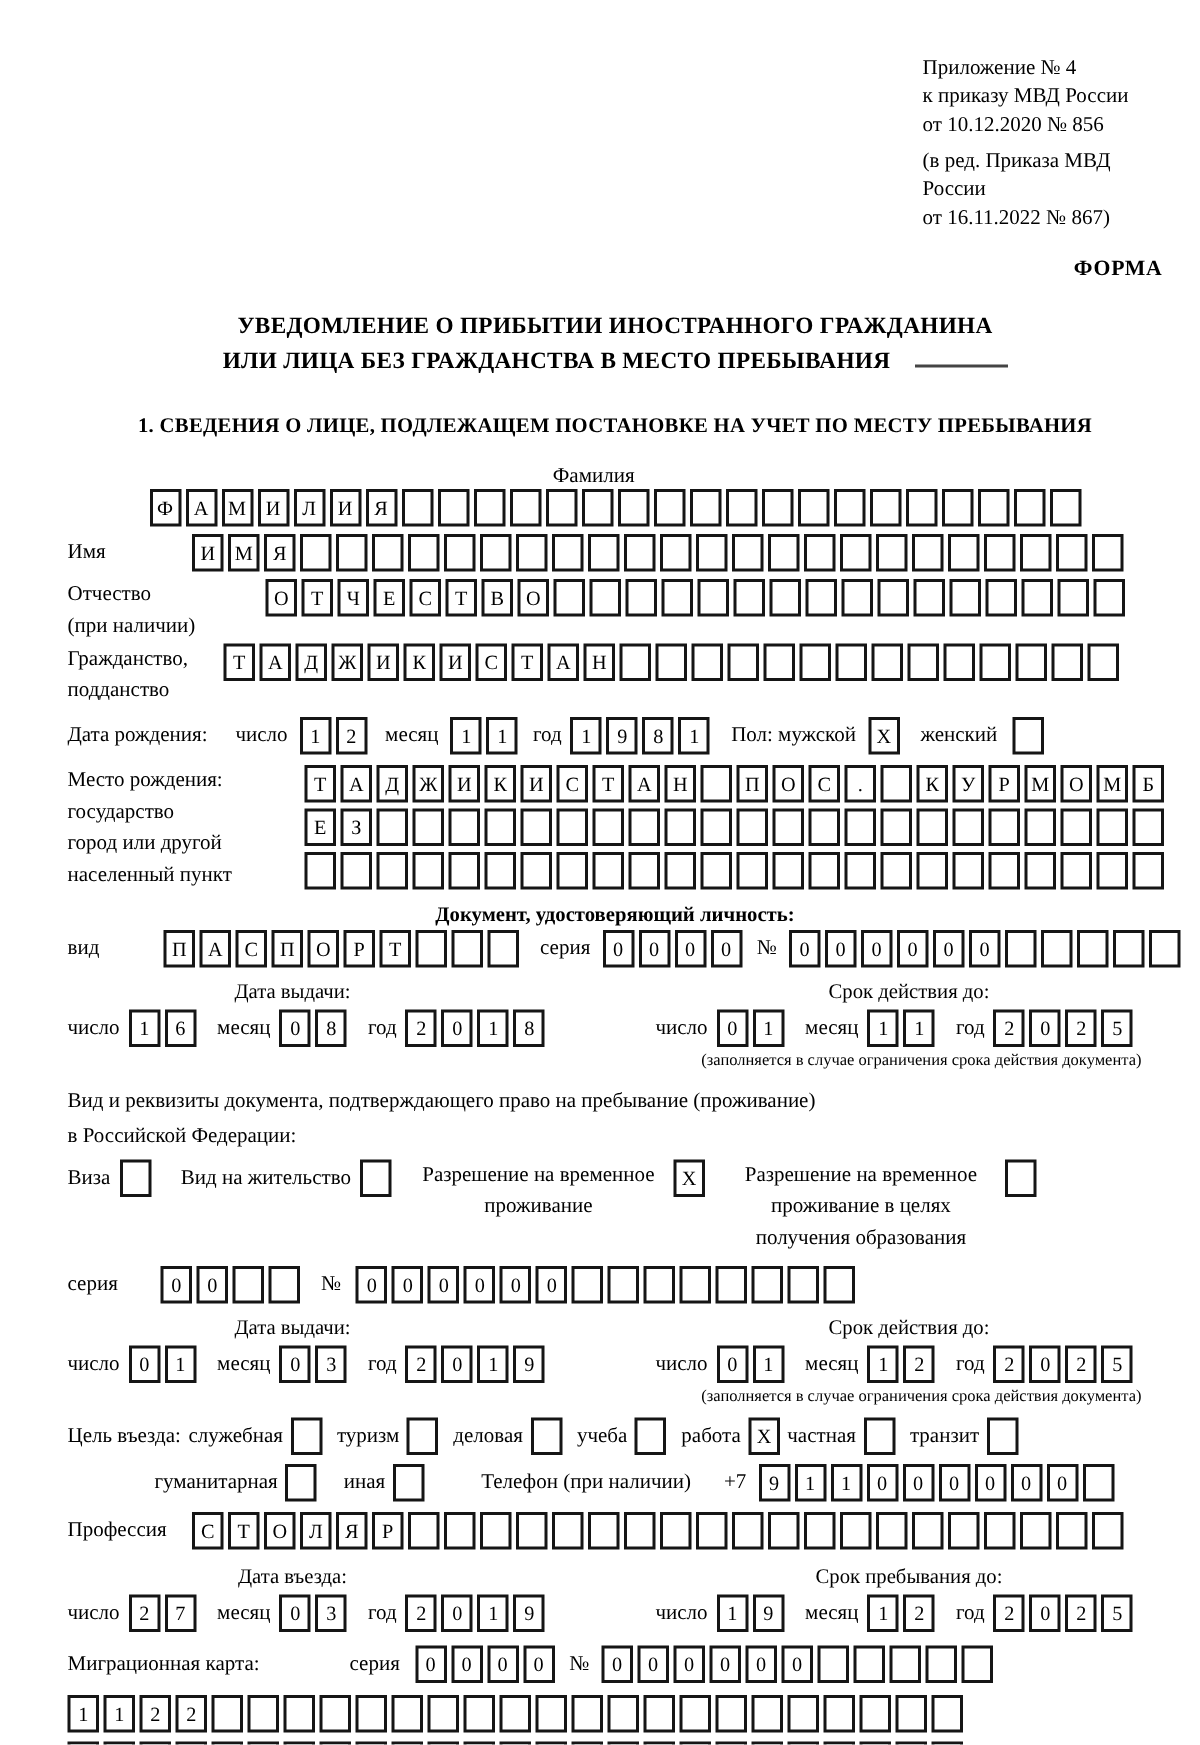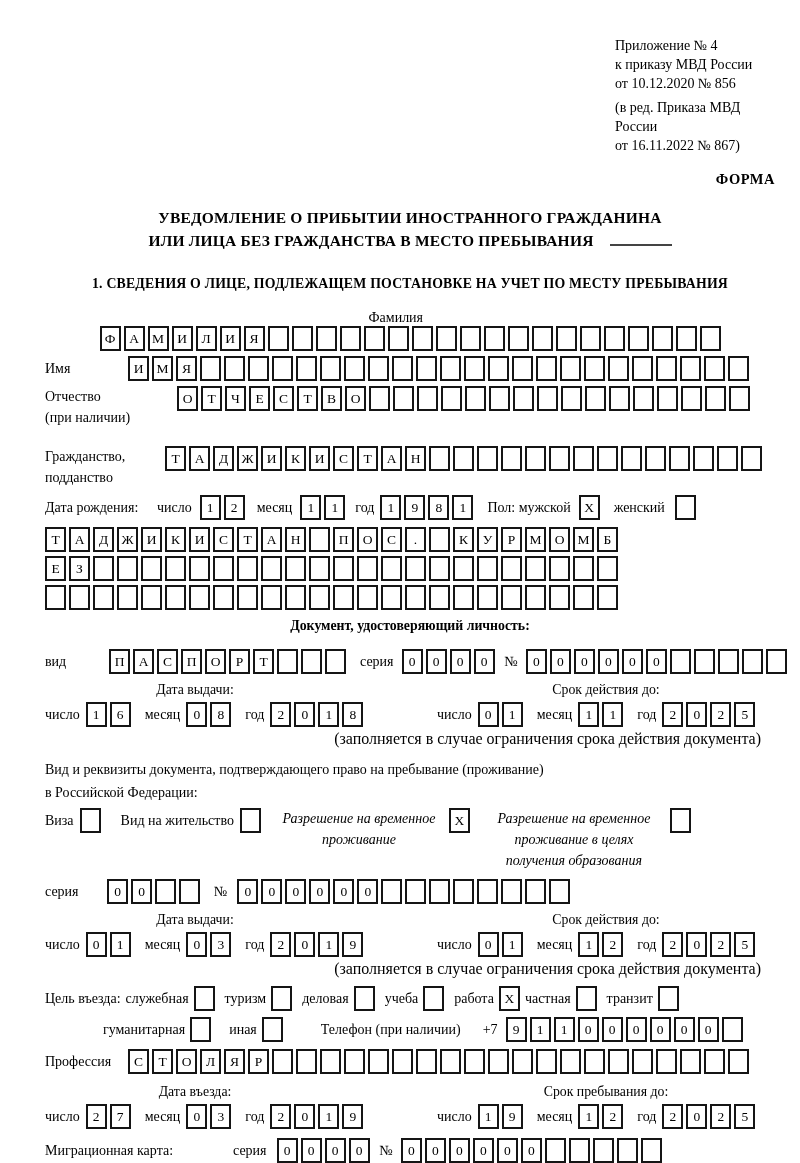--- a/index.html
+++ b/index.html
@@ -25,25 +25,25 @@
   .box{width:21px;height:25px;box-sizing:border-box;border:2px solid #151515;display:flex;align-items:center;justify-content:center;font-size:13.5px;background:#fff;flex:0 0 auto;}
   .vstack{display:flex;flex-direction:column;gap:4px;}
   .doc-head{font-weight:bold;text-align:center;font-size:13.8px;margin-top:8px;}
   .dcols{display:flex;margin-top:8px;}
   .dcol-l{width:392px;flex:0 0 auto;}
   .dcol-r{flex:1;}
   .dhead{text-align:center;font-size:13.8px;margin-bottom:4px;}
   .dline{display:flex;align-items:center;}
   .dline .t{margin-right:6px;}
   .dline .t2{margin-left:14px;margin-right:6px;}
-  .note{font-size:16px;text-align:right;margin-top:3px;padding-right:14px;}
+  .note{font-size:11px;text-align:right;margin-top:3px;padding-right:14px;}
   .intro{margin-top:10px;line-height:23px;}
   .opts{display:flex;align-items:flex-start;margin-top:4px;}
   .opt-lbl{line-height:25px;margin-right:6px;}
-  .opt-ml{width:168px;text-align:center;line-height:21px;margin-right:6px;font-style:italic;}
+  .opt-ml{width:168px;text-align:center;line-height:21px;margin-right:6px;}
   .opt-ml.w175{width:180px;}
   .gap20{margin-left:20px;}
   .gap14{margin-left:14px;}
   .purpose .pl{margin-right:5px;}
   .purpose .bg{margin-right:10px;}
   .ph-pre{margin:0 8px 0 22px;}
 </style>
 </head>
 <body>
 
@@ -156,21 +156,21 @@
         <span class="box"></span>
         <span class="box"></span>
         <span class="box"></span>
         <span class="box"></span>
         <span class="box"></span>
         <span class="box"></span>
         <span class="box"></span>
       </div>
   </div>
 
-  <div class="frow start" style="margin-top:18px;gap:16px;">
+  <div class="frow start" style="margin-top:1px;">
     <div class="lbl w104 lbl2">
       <div>Гражданство,</div>
       <div>подданство</div>
     </div>
     <div class="bg">
         <span class="box">Т</span>
         <span class="box">А</span>
         <span class="box">Д</span>
         <span class="box">Ж</span>
         <span class="box">И</span>
@@ -220,20 +220,26 @@
     <div class="bg">
         <span class="box">X</span>
       </div>
     <span class="t" style="margin:0 10px 0 14px;">женский</span>
     <div class="bg">
         <span class="box"></span>
       </div>
   </div>
 
   <div class="frow start" style="margin-top:7px;">
+    <div class="lbl w158 lbl2">
+      <div>Место рождения:</div>
+      <div>государство</div>
+      <div>город или другой</div>
+      <div>населенный пункт</div>
+    </div>
     <div class="vstack">
       <div class="bg">
           <span class="box">Т</span>
           <span class="box">А</span>
           <span class="box">Д</span>
           <span class="box">Ж</span>
           <span class="box">И</span>
           <span class="box">К</span>
           <span class="box">И</span>
           <span class="box">С</span>
@@ -304,21 +310,21 @@
           <span class="box"></span>
           <span class="box"></span>
           <span class="box"></span>
           <span class="box"></span>
         </div>
     </div>
   </div>
 
   <div class="doc-head">Документ, удостоверяющий личность:</div>
 
-  <div class="frow" style="margin-top:15px;">
+  <div class="frow" style="margin-top:2px;">
     <div class="lbl" style="width:64px;">вид</div>
     <div class="bg">
         <span class="box">П</span>
         <span class="box">А</span>
         <span class="box">С</span>
         <span class="box">П</span>
         <span class="box">О</span>
         <span class="box">Р</span>
         <span class="box">Т</span>
         <span class="box"></span>

